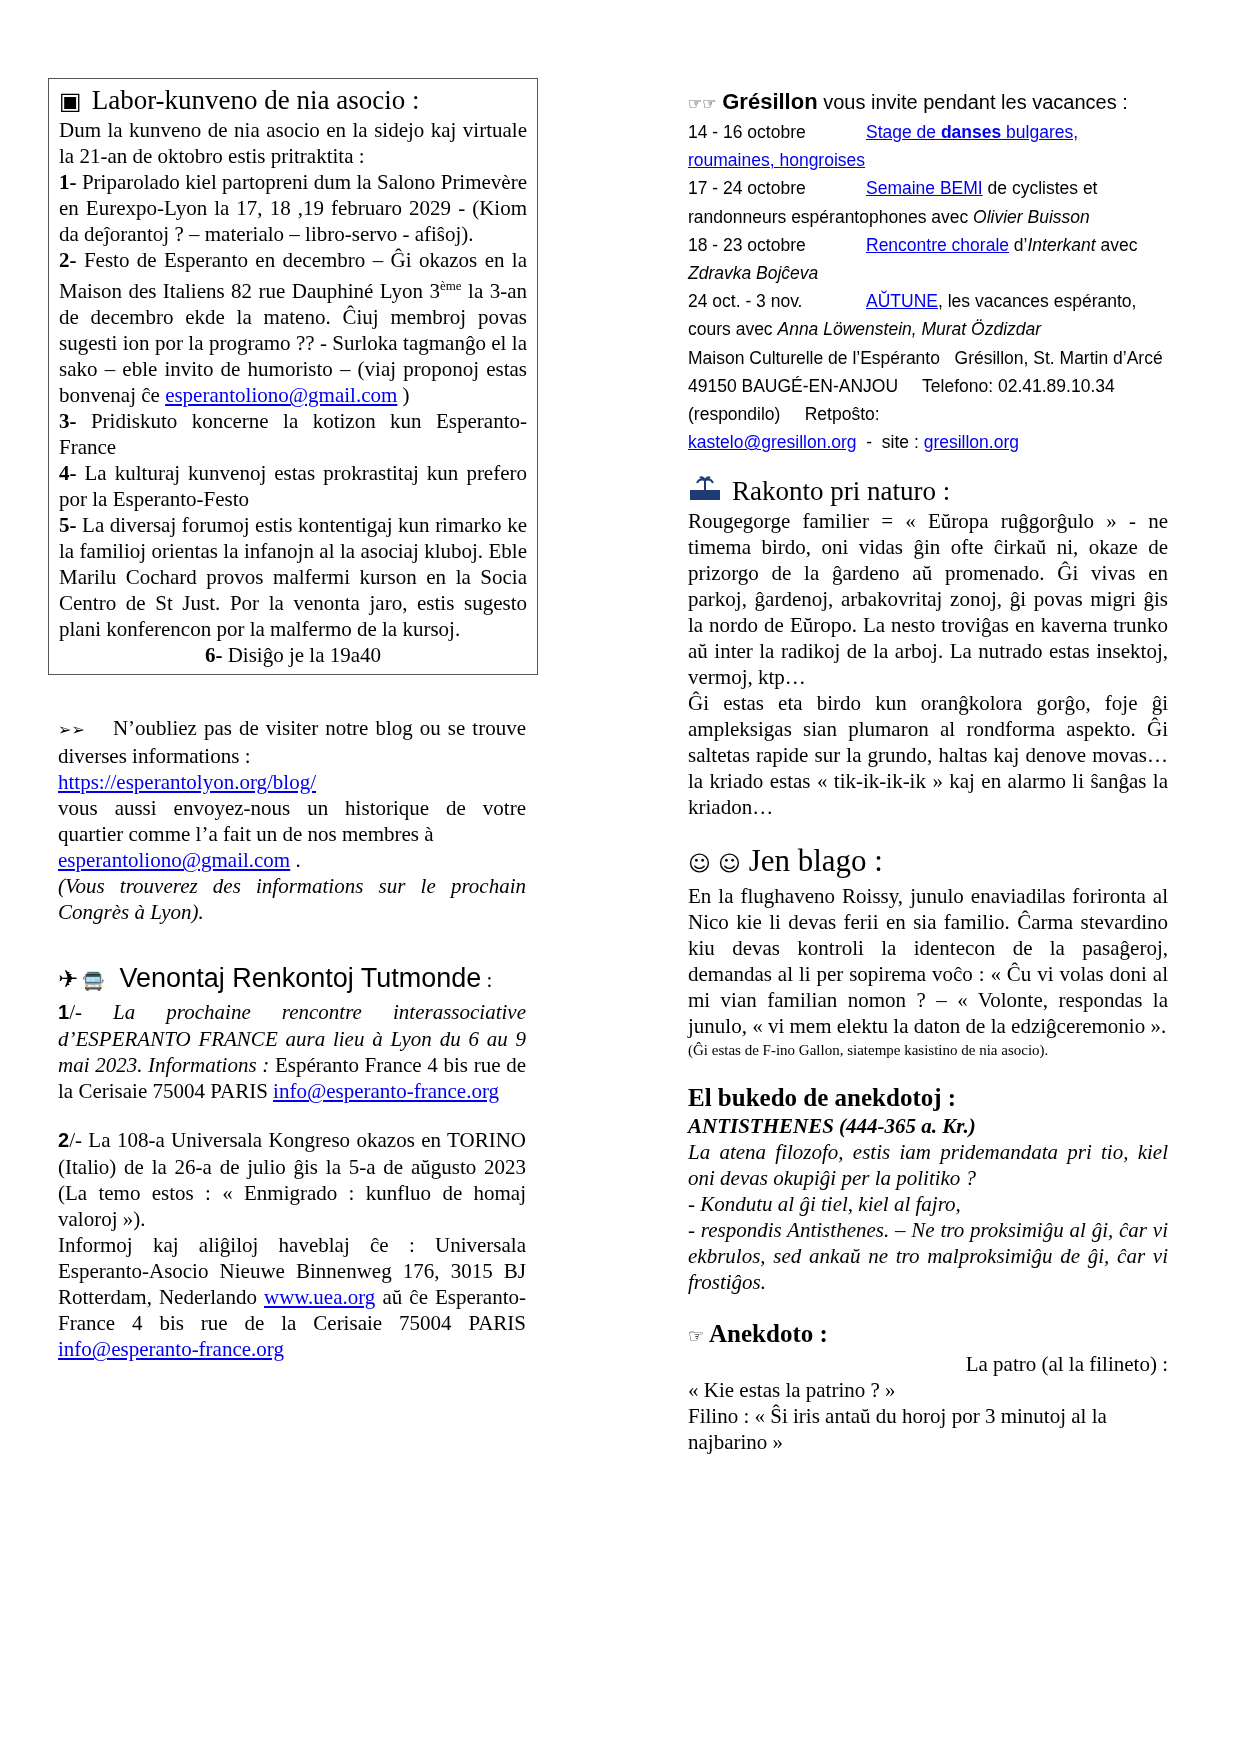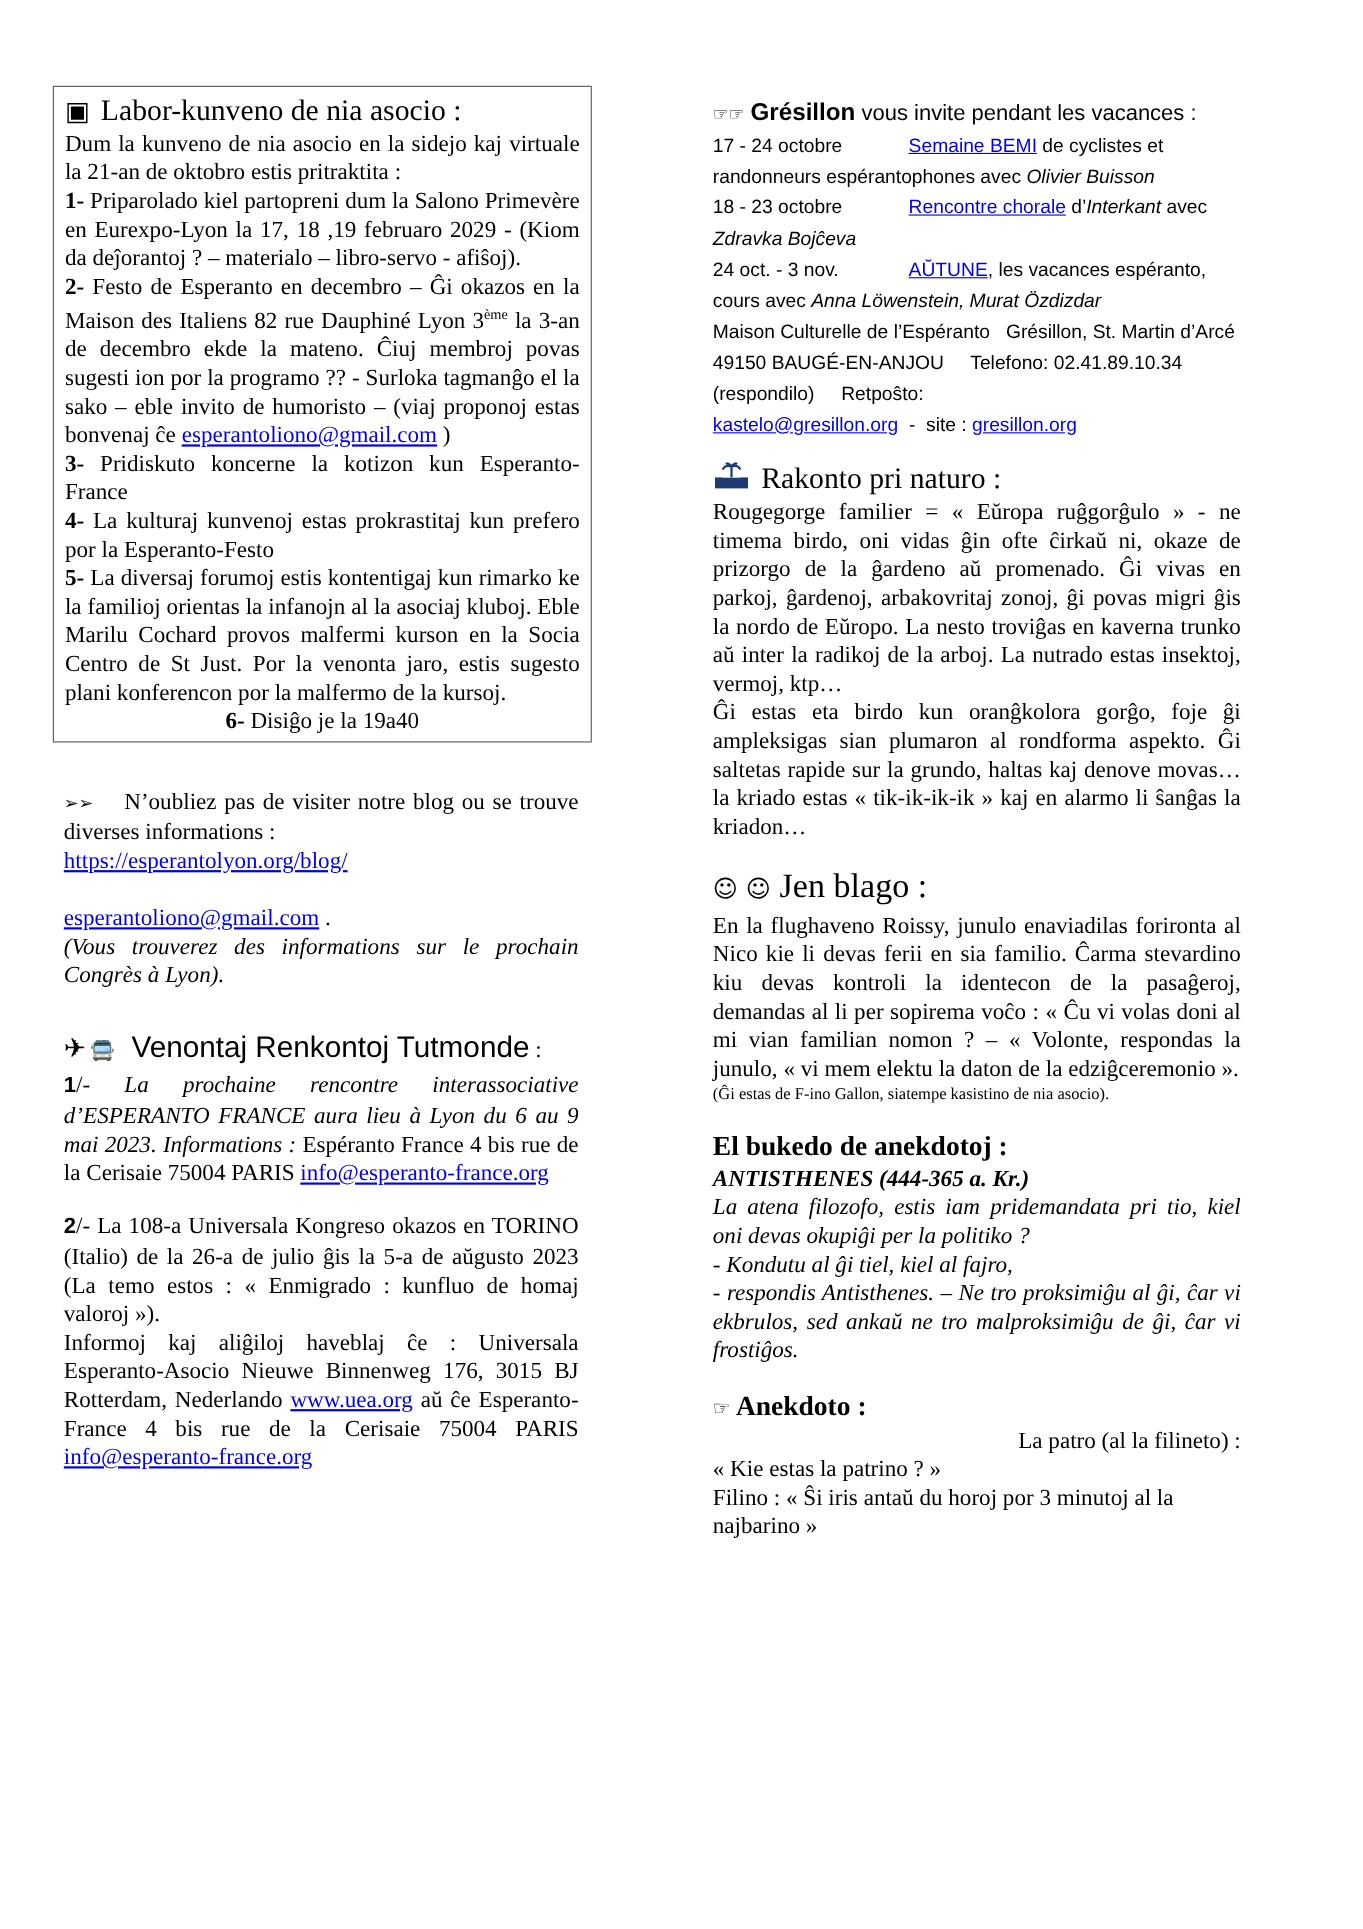--- a/index.html
+++ b/index.html
@@ -41,45 +41,46 @@
     <p><b>4-</b> <span>La kulturaj kunvenoj estas prokrastitaj kun prefero por la Esperanto-Festo</span></p>
     <p><b>5-</b> <span>La diversaj forumoj estis kontentigaj  kun rimarko ke la familioj orientas la infanojn al la asociaj kluboj. Eble Marilu Cochard provos malfermi kurson en la Socia Centro de St Just. Por la venonta jaro, estis sugesto plani konferencon por la malfermo de la kursoj.</span></p>
     <p style="text-align:center"><b>6-</b> <span>Disiĝo je la 19a40</span></p>
   </div>
 
   <div style="height:40px"></div>
 
   <div class="serif">
     <p><span class="icon-glyph" style="font-size:16px">➢➢</span>&nbsp;&nbsp;&nbsp; <span>N’oubliez pas de visiter notre blog ou se trouve diverses informations :</span></p>
     <p><a class="link">https://esperantolyon.org/blog/</a></p>
-    <p><br><a class="link">esperantoliono@gmail.com</a><span> .</span></p>
+    <p><span>vous aussi envoyez-nous un historique de votre quartier comme l’a fait un de nos membres à</span><br><a class="link">esperantoliono@gmail.com</a><span> .</span></p>
     <p><i>(Vous trouverez des informations sur le prochain Congrès à Lyon).</i></p>
   </div>
 
   <div style="height:36px"></div>
 
   <div>
     <div class="heading-sans">
       <span class="icon-glyph" style="font-size:24px">✈</span><span class="icon-glyph" style="font-size:18px; margin-left:4px">🚍</span>&nbsp;
       <span>Venontaj Renkontoj Tutmonde</span><span style="font-family:'Liberation Serif',serif; font-size:21px"> :</span>
     </div>
     <p class="serif"><b class="sans" style="font-size:20px">1</b><span>/-</span> <i>La prochaine rencontre interassociative d’ESPERANTO FRANCE aura lieu à Lyon du 6 au 9 mai 2023. Informations :</i><span> Espéranto France 4 bis rue de la Cerisaie 75004 PARIS    </span><a class="link">info@esperanto-france.org</a></p>
     <div style="height:22px"></div>
     <p class="serif"><b class="sans" style="font-size:20px">2</b><span>/-</span><span> La 108-a Universala Kongreso okazos en TORINO (Italio) de la 26-a de julio ĝis la 5-a de aŭgusto 2023 (La temo estos : « Enmigrado : kunfluo de homaj valoroj »).</span></p>
     <p class="serif"><span>Informoj kaj aliĝiloj haveblaj ĉe : Universala Esperanto-Asocio Nieuwe Binnenweg 176, 3015 BJ Rotterdam, Nederlando </span><a class="link">www.uea.org</a><span> aŭ ĉe Esperanto-France 4 bis rue de la Cerisaie 75004 PARIS </span><a class="link">info@esperanto-france.org</a></p>
   </div>
 </div>
 
-<div class="col right" style="left:648px; width:480px;">
+<div class="col right" style="left:688px; width:480px;">
 
   <div class="sans" style="width:480px">
     <div style="font-size:20px; line-height:28px">
       <span class="icon-glyph" style="font-size:16px">☞☞</span>
       <b style="font-size:22px">Grésillon</b><span> vous invite pendant les vacances :</span>
     </div>
+    <p><span style="display:inline-block; width:178px">14 - 16 octobre</span><a class="link"><span>Stage de </span><b>danses</b><span> bulgares, roumaines, hongroises</span></a></p>
     <p><span style="display:inline-block; width:178px">17 - 24 octobre</span><a class="link">Semaine BEMI</a><span> de cyclistes et randonneurs espérantophones avec </span><i>Olivier Buisson</i></p>
     <p><span style="display:inline-block; width:178px">18 - 23 octobre</span><a class="link">Rencontre chorale</a><span> d’</span><i>Interkant</i><span> avec </span><i>Zdravka Bojĉeva</i></p>
     <p><span style="display:inline-block; width:178px">24 oct. - 3 nov.</span><a class="link">AŬTUNE</a><span>, les vacances espéranto, cours avec </span><i>Anna Löwenstein, Murat Özdizdar</i></p>
     <p><span style="white-space:pre-wrap">Maison Culturelle de l’Espéranto   Grésillon, St. Martin d’Arcé    49150 BAUGÉ-EN-ANJOU     Telefono: 02.41.89.10.34 (respondilo)     Retpoŝto:</span><br><a class="link">kastelo@gresillon.org</a><span style="white-space:pre">  -  site : </span><a class="link">gresillon.org</a></p>
   </div>
 
   <div style="height:18px"></div>
 
   <div class="serif">
     <div class="heading-serif">

